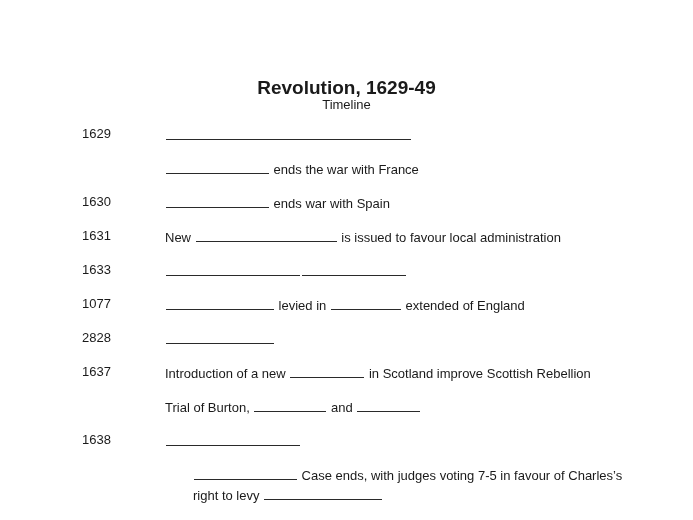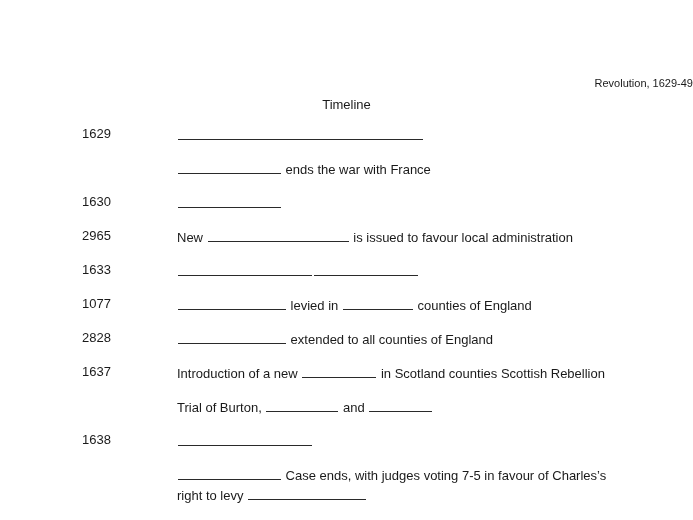--- a/index.html
+++ b/index.html
@@ -3,80 +3,80 @@
 <meta charset="utf-8">
 <style>
   html, body { margin: 0; padding: 0; background: #ffffff; }
   body {
     width: 693px; height: 520px; overflow: hidden; position: relative;
     font-family: "Liberation Sans", "DejaVu Sans", sans-serif;
     color: #1a1a1a;
   }
   .title {
     position: absolute; left: 0; width: 693px; top: 77px;
-    text-align: right; font-weight: normal; font-size: 11px;
+    text-align: center; font-weight: bold; font-size: 19px;
   }
   .subtitle {
     position: absolute; left: 0; width: 693px; top: 97px;
     text-align: center; font-size: 13px;
   }
   .row { position: absolute; left: 0; width: 693px; font-size: 13px; line-height: 16px; }
   .year { position: absolute; left: 82px; }
-  .text { position: absolute; left: 177px; white-space: nowrap; }
+  .text { position: absolute; left: 165px; white-space: nowrap; }
   .blank {
     display: inline-block; border-bottom: 1px solid #2a2a2a; height: 13px;
     vertical-align: baseline; margin: 0 1px;
   }
-  .text.wrap { white-space: normal; width: 460px; line-height: 20px; }
+  .text.wrap { white-space: normal; width: 460px; line-height: 20px; margin-left: 28px; }
 </style>
 </head>
 <body>
 
 <div class="title">Revolution, 1629-49</div>
 <div class="subtitle">Timeline</div>
 
 <div class="row" style="top:126px;">
   <span class="year">1629</span>
   <span class="text">
     <span class="blank" style="width:245px;"></span>
   </span>
 </div>
 
 <div class="row" style="top:160px;">
   <span class="text"><span class="blank" style="width:103px;"></span><span> ends the war with France</span></span>
 </div>
 
 <div class="row" style="top:194px;">
   <span class="year">1630</span>
-  <span class="text"><span class="blank" style="width:103px;"></span></span>
+  <span class="text"><span class="blank" style="width:103px;"></span><span> ends war with Spain</span></span>
 </div>
 
 <div class="row" style="top:228px;">
-  <span class="year">2965</span>
+  <span class="year">1631</span>
   <span class="text"><span>New </span><span class="blank" style="width:141px;"></span><span> is issued to favour local administration</span></span>
 </div>
 
 <div class="row" style="top:262px;">
   <span class="year">1633</span>
   <span class="text"><span class="blank" style="width:134px;"></span><span class="blank" style="width:104px;"></span></span>
 </div>
 
 <div class="row" style="top:296px;">
   <span class="year">1077</span>
-  <span class="text"><span class="blank" style="width:108px;"></span><span> levied in </span><span class="blank" style="width:70px;"></span><span> counties of England</span></span>
+  <span class="text"><span class="blank" style="width:108px;"></span><span> levied in </span><span class="blank" style="width:70px;"></span><span> extended of England</span></span>
 </div>
 
 <div class="row" style="top:330px;">
   <span class="year">2828</span>
-  <span class="text"><span class="blank" style="width:108px;"></span><span> extended to all counties of England</span></span>
+  <span class="text"><span class="blank" style="width:108px;"></span></span>
 </div>
 
 <div class="row" style="top:364px;">
   <span class="year">1637</span>
-  <span class="text"><span>Introduction of a new </span><span class="blank" style="width:74px;"></span><span> in Scotland counties Scottish Rebellion</span></span>
+  <span class="text"><span>Introduction of a new </span><span class="blank" style="width:74px;"></span><span> in Scotland improve Scottish Rebellion</span></span>
 </div>
 
 <div class="row" style="top:398px;">
   <span class="text"><span>Trial of Burton, </span><span class="blank" style="width:72px;"></span><span> and </span><span class="blank" style="width:63px;"></span></span>
 </div>
 
 <div class="row" style="top:432px;">
   <span class="year">1638</span>
   <span class="text"><span class="blank" style="width:134px;"></span></span>
 </div>

